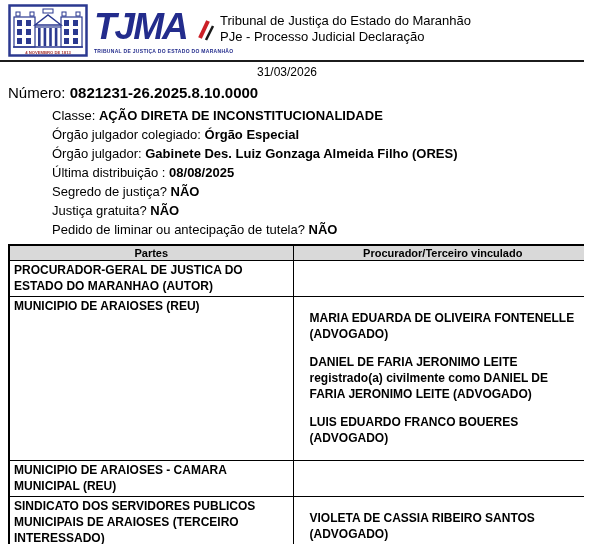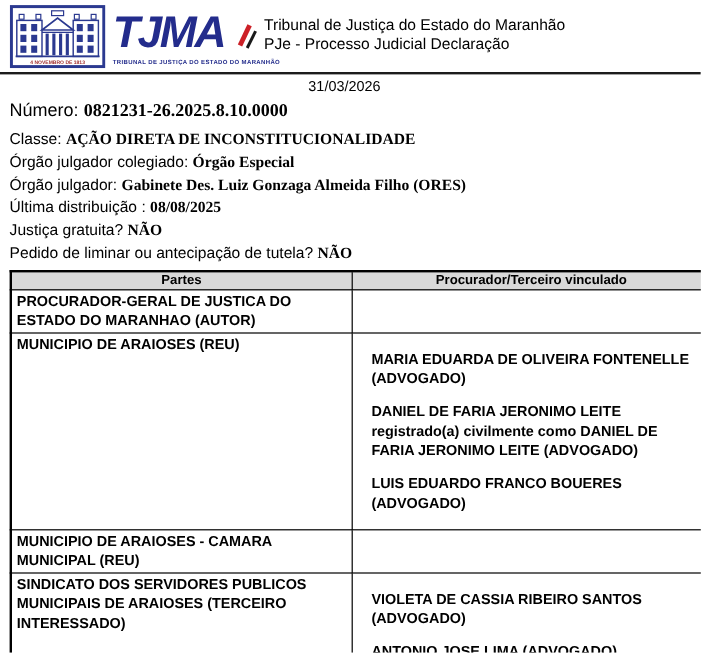--- a/index.html
+++ b/index.html
@@ -12,23 +12,23 @@
   .logo-box{position:absolute;left:8px;top:4px;width:80px;height:53px;}
   .wordmark{position:absolute;left:94px;top:8px;width:122px;}
   .wm-caption{font-size:5px;font-weight:bold;color:#232c8c;letter-spacing:.3px;white-space:nowrap;margin-top:-2px;}
   .hdr-titles{position:absolute;left:220px;top:13px;font-size:13px;line-height:16px;color:#000;}
   
   .date-row{text-align:center;padding:4px 10px 0 0;font-size:12px;line-height:13px;}
   
   main{padding:0 8px;}
   .numero-line{font-size:15px;line-height:18px;margin-top:5px;}
   .numero-line .f-value{font-weight:bold;}
-  .case-fields{margin-top:4px;}
+  .case-fields{margin-top:4px;margin-left:44px;}
   .field-line{font-size:13px;line-height:19px;}
-  .f-value{font-weight:bold;font-family:Liberation Serif, serif;}
+  .f-value{font-weight:bold;}
   
   table{border-collapse:collapse;table-layout:fixed;width:584px;}
   .partes{margin-top:5px;border:2px solid #000;}
   .partes th{background:#d9d9d9;border:1px solid #000;font-size:11px;font-weight:bold;padding:1px 2px;text-align:center;}
   .partes td{border:1px solid #000;font-size:12px;font-weight:bold;line-height:16px;vertical-align:top;padding:1px 4px 2px;}
   .proc-cell div{margin:12px;}
   .docs{margin-top:2px;border:2px solid #000;}
   .docs th{border:1px solid #000;font-size:11px;font-weight:bold;padding:1px 3px;text-align:center;line-height:12px;}
   .docs th.banner{background:#d9d9d9;padding:0 2px;}
 </style>
@@ -115,20 +115,24 @@
     <span class="f-value">Gabinete Des. Luiz Gonzaga Almeida Filho (ORES)</span>
   </div>
 
   <div class="field-line">
     <span class="f-label">Última distribuição :</span>
     <span class="f-value">08/08/2025</span>
   </div>
 
 
 
+  <div class="field-line">
+    <span class="f-label">Segredo de justiça?</span>
+    <span class="f-value">NÃO</span>
+  </div>
 
   <div class="field-line">
     <span class="f-label">Justiça gratuita?</span>
     <span class="f-value">NÃO</span>
   </div>
 
   <div class="field-line">
     <span class="f-label">Pedido de liminar ou antecipação de tutela?</span>
     <span class="f-value">NÃO</span>
   </div>

